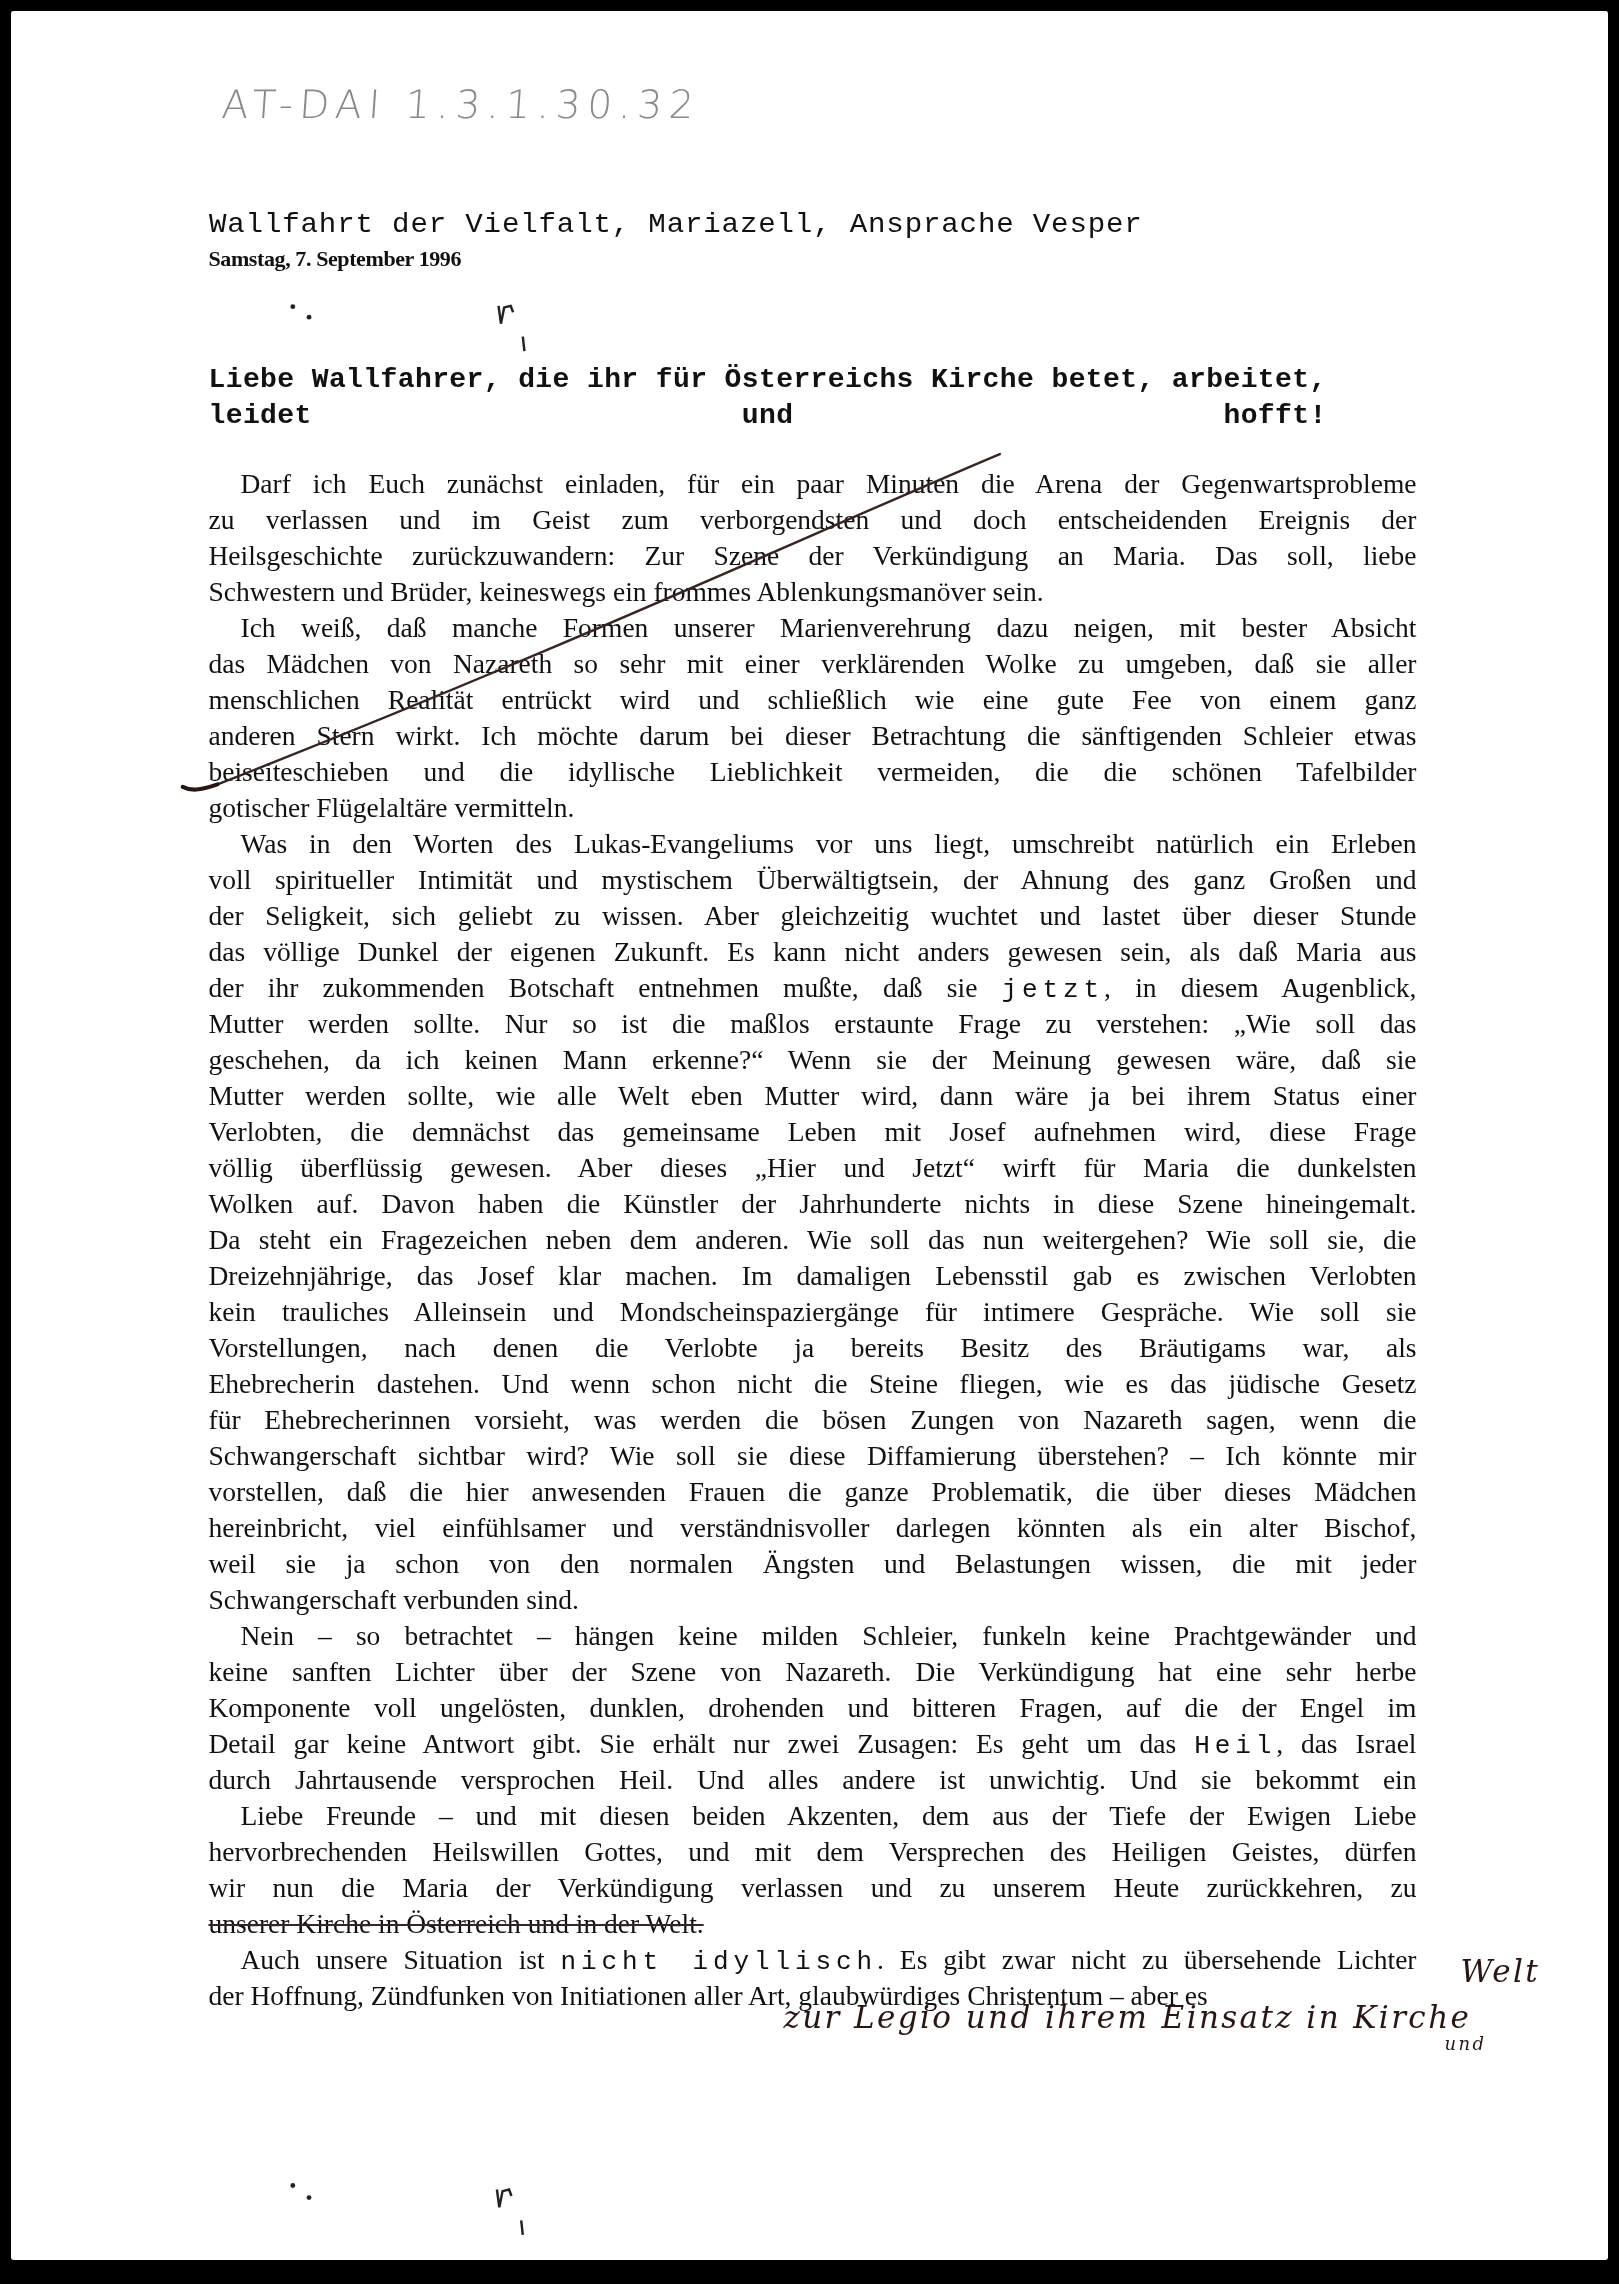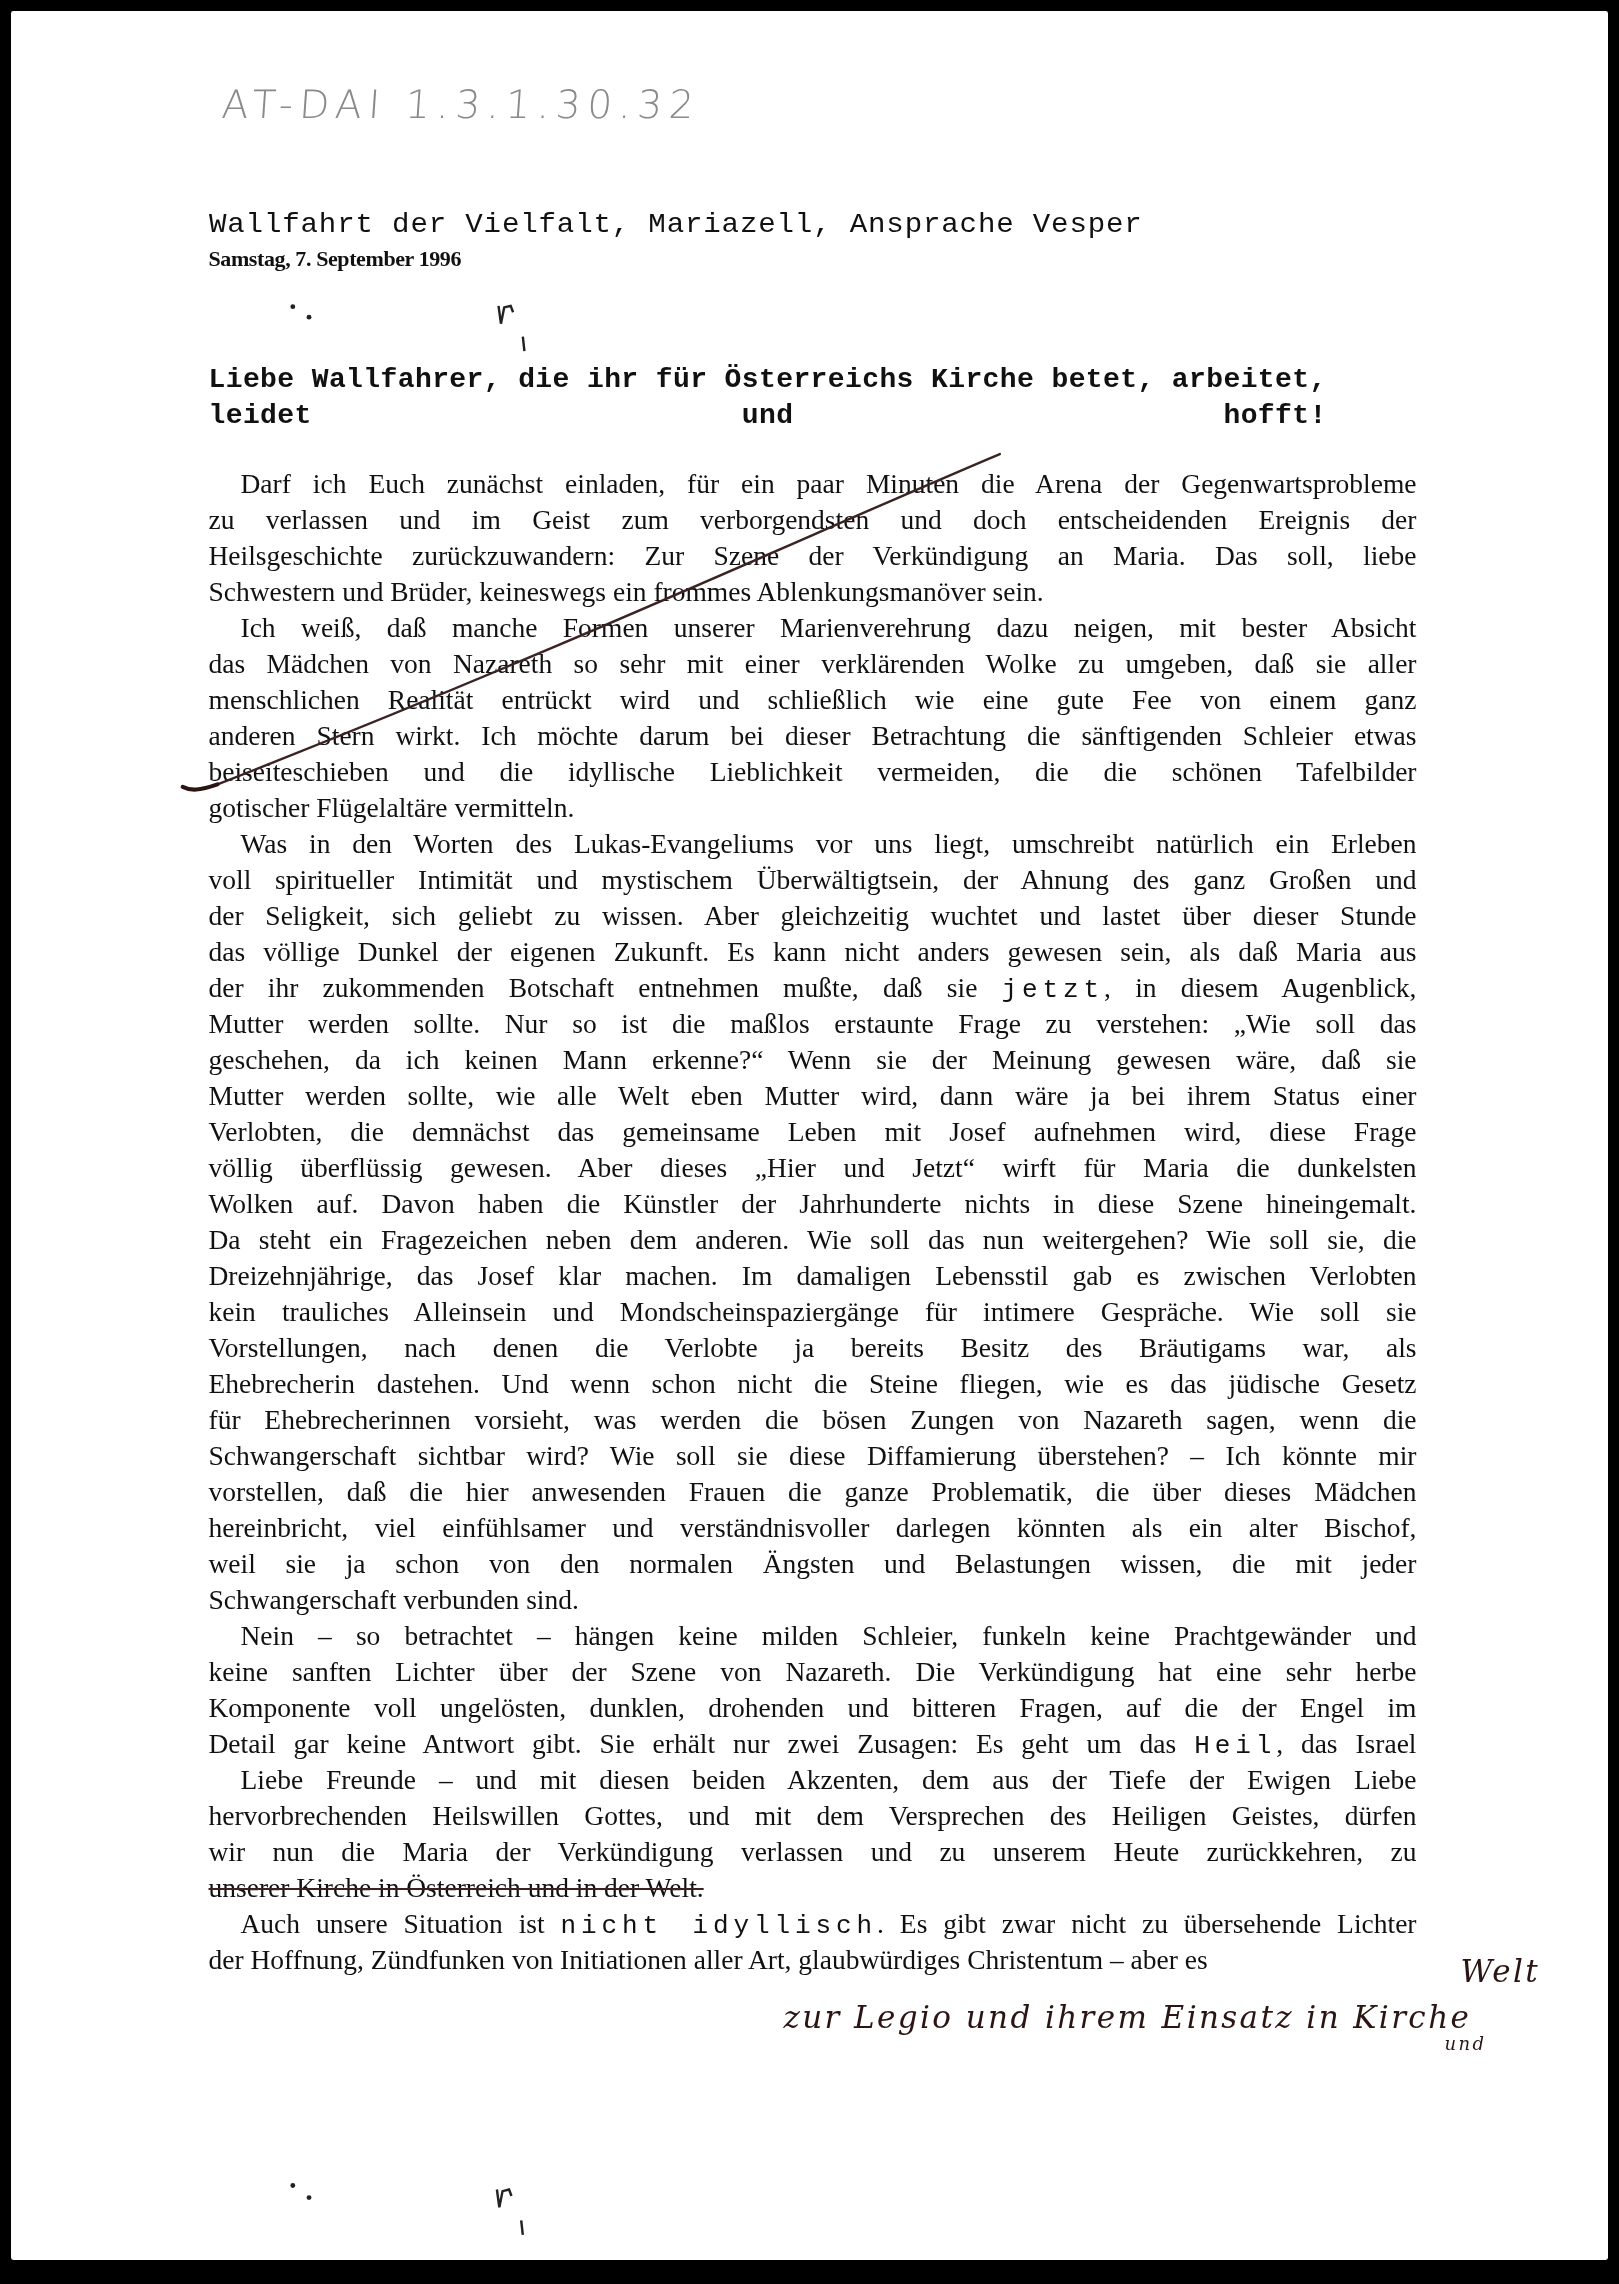--- a/index.html
+++ b/index.html
@@ -210,20 +210,23 @@
         <span class="j">Nein – so betrachtet – hängen keine milden Schleier, funkeln keine Prachtgewänder und</span>
       </span>
       <span class="ln">
         <span class="j">keine sanften Lichter über der Szene von Nazareth. Die Verkündigung hat eine sehr herbe</span>
       </span>
       <span class="ln">
         <span class="j">Komponente voll ungelösten, dunklen, drohenden und bitteren Fragen, auf die der Engel im</span>
       </span>
       <span class="ln">
         <span class="j">Detail gar keine Antwort gibt. Sie erhält nur zwei Zusagen: Es geht um das <span class="spaced">Heil</span>, das Israel</span>
+      </span>
+      <span class="ln">
+        <span class="j">durch Jahrtausende versprochen Heil. Und alles andere ist unwichtig. Und sie bekommt ein</span>
       </span>
       <span style="display: block; height: 0px;"></span>
       <span class="ln indent">
         <span class="j">Liebe Freunde – und mit diesen beiden Akzenten, dem aus der Tiefe der Ewigen Liebe</span>
       </span>
       <span class="ln">
         <span class="j">hervorbrechenden Heilswillen Gottes, und mit dem Versprechen des Heiligen Geistes, dürfen</span>
       </span>
       <span class="ln">
         <span class="j">wir nun die Maria der Verkündigung verlassen und zu unserem Heute zurückkehren, zu</span>

